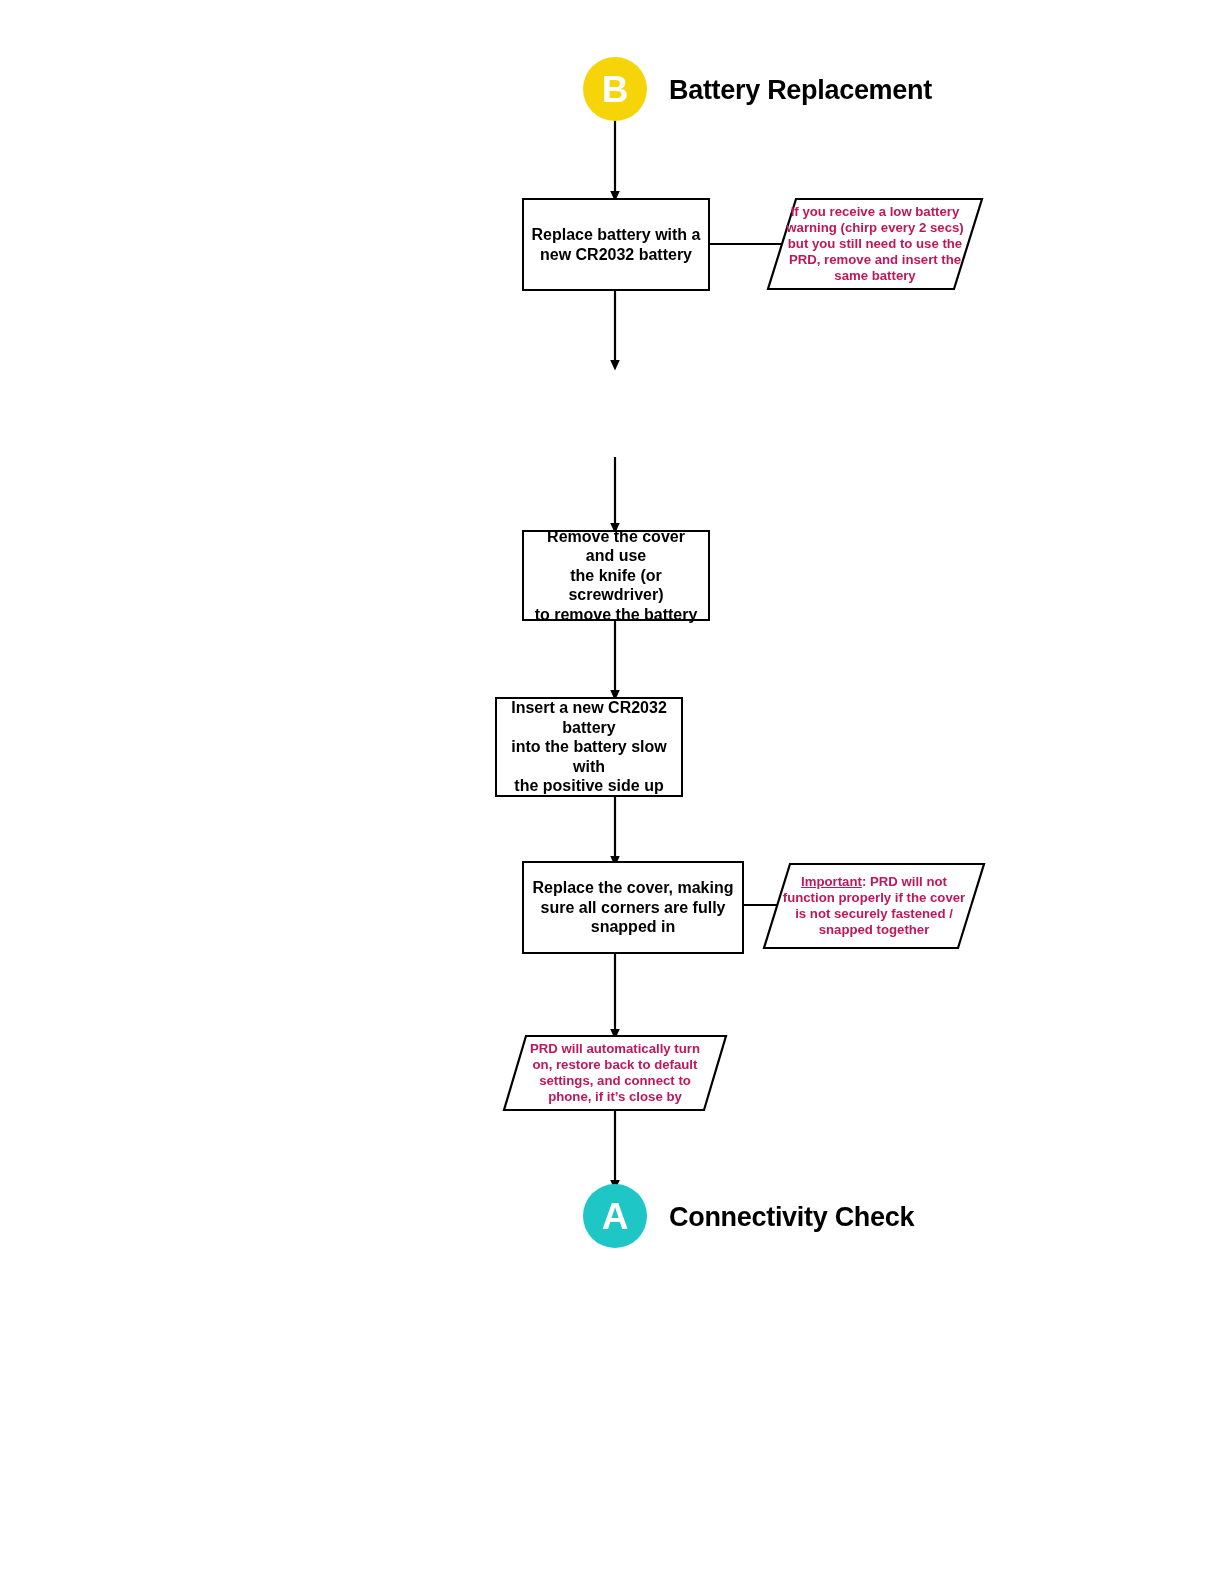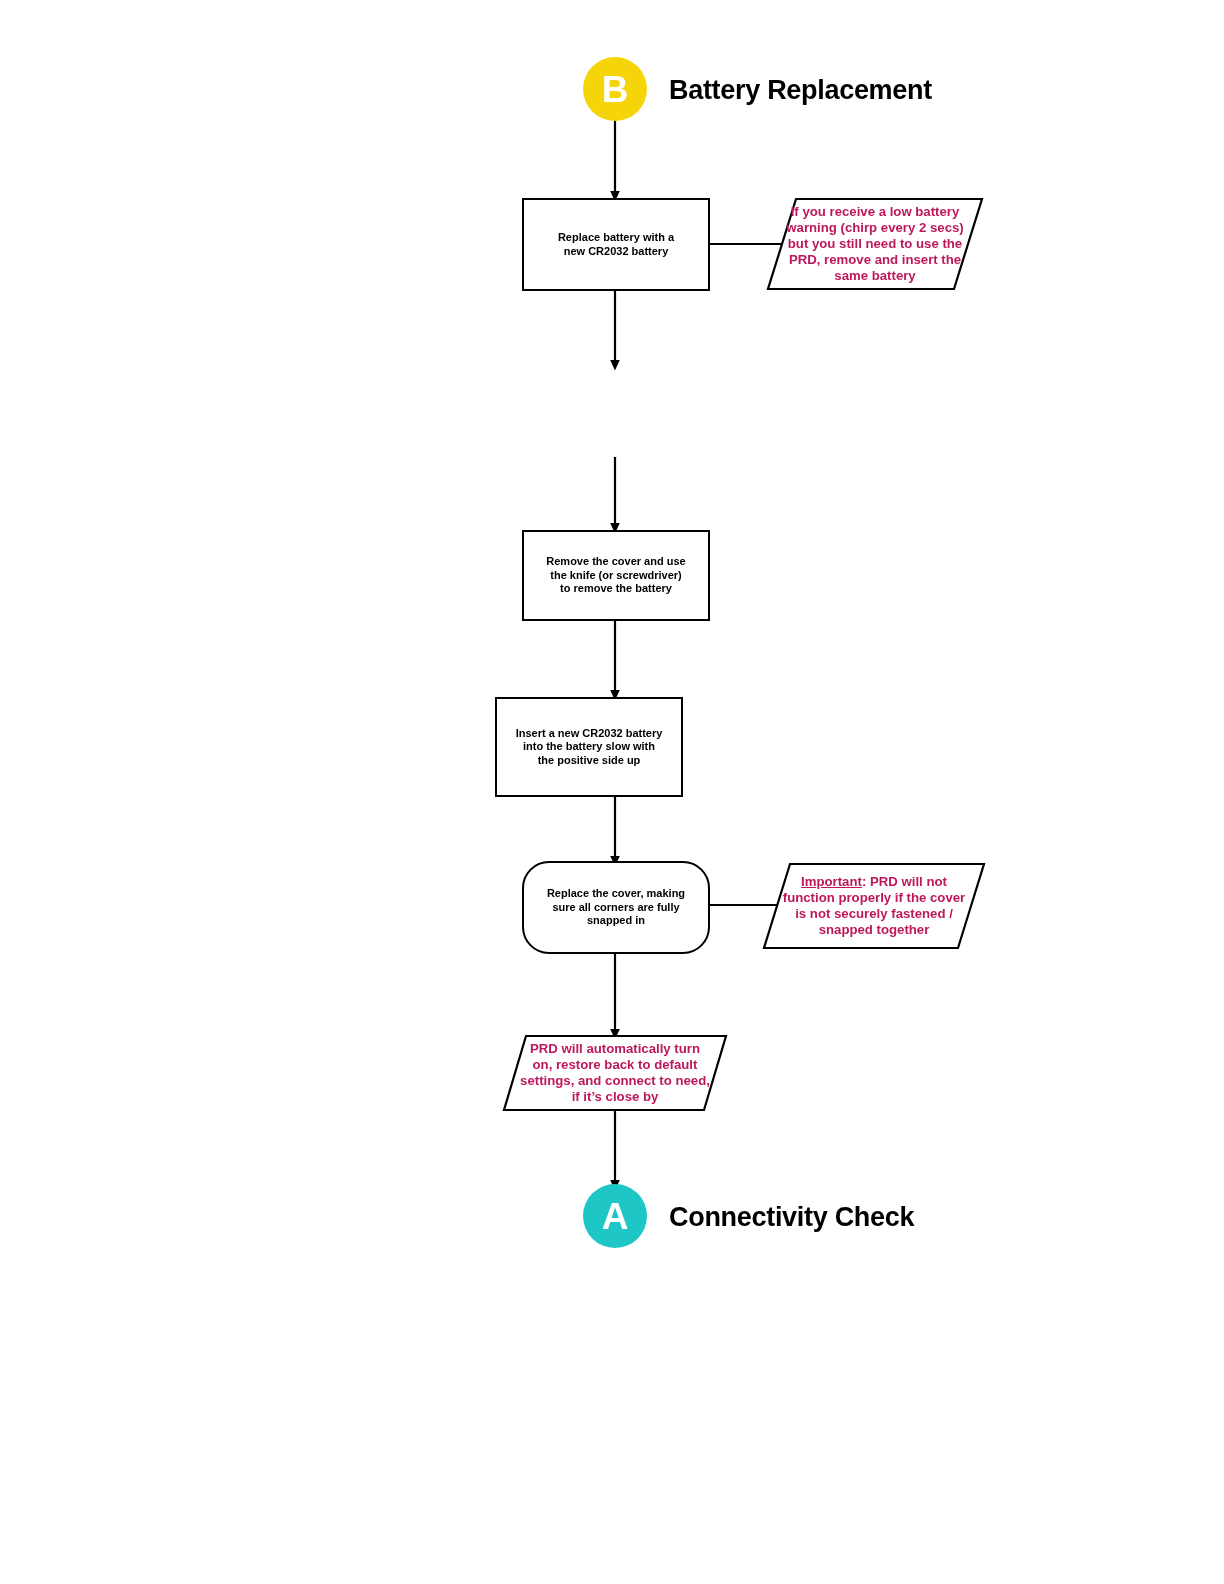--- a/index.html
+++ b/index.html
@@ -49,21 +49,21 @@
   
   .process-box {
     border: 2.2px solid #000000;
     background: #ffffff;
     display: flex;
     align-items: center;
     justify-content: center;
     text-align: center;
   }
   .process-text {
-    font-size: 11px;
+    font-size: 16px;
     font-weight: bold;
     line-height: 1.22;
     color: #000000;
     padding: 0 7px;
   }
 
   
   .note-wrap {
     position: absolute;
   }
@@ -164,21 +164,21 @@
   </div>
 
   <div class="node process-box" style="left:495px; top:697px; width:188px; height:100px;">
     <div class="process-text" style="padding:0 2px;">
       <span>Insert a new CR2032 battery</span><br>
       <span>into the battery slow with</span><br>
       <span>the positive side up</span>
     </div>
   </div>
 
-  <div class="node process-box" style="left:522px; top:861px; width:188px; height:93px;border-radius:27px;">
+  <div class="node process-box" style="left:522px; top:861px; width:222px; height:93px;">
     <div class="process-text">
       <span>Replace the cover, making</span><br>
       <span>sure all corners are fully</span><br>
       <span>snapped in</span>
     </div>
   </div>
 
   <div class="note-wrap" style="left:762px; top:862px; width:224px; height:88px;">
     <svg width="224" height="88" viewBox="0 0 224 88">
       <polygon points="28,2 222,2 196,86 2,86" fill="#ffffff" stroke="#000000" stroke-width="2.2"></polygon>
@@ -195,21 +195,21 @@
 
   <div class="note-wrap" style="left:502px; top:1034px; width:226px; height:78px;">
     <svg width="226" height="78" viewBox="0 0 226 78">
       <polygon points="24,2 224,2 202,76 2,76" fill="#ffffff" stroke="#000000" stroke-width="2.2"></polygon>
     </svg>
     <div class="note-text" style="padding:0 18px;">
       <div>
         <span>PRD will automatically turn</span>
         <span>on, restore back to default</span>
         <span>settings, and connect to</span>
-        <span>need, if it’s close by</span>
+        <span>phone, if it’s close by</span>
       </div>
     </div>
   </div>
 
   <div class="node connector-circle" style="left:583px; top:1184px; width:64px; height:64px; background:#1fc6c6;">
     <span>A</span>
   </div>
   <div class="node connector-title" style="left:669px; top:1202px;">Connectivity Check</div>
 
 </div>

